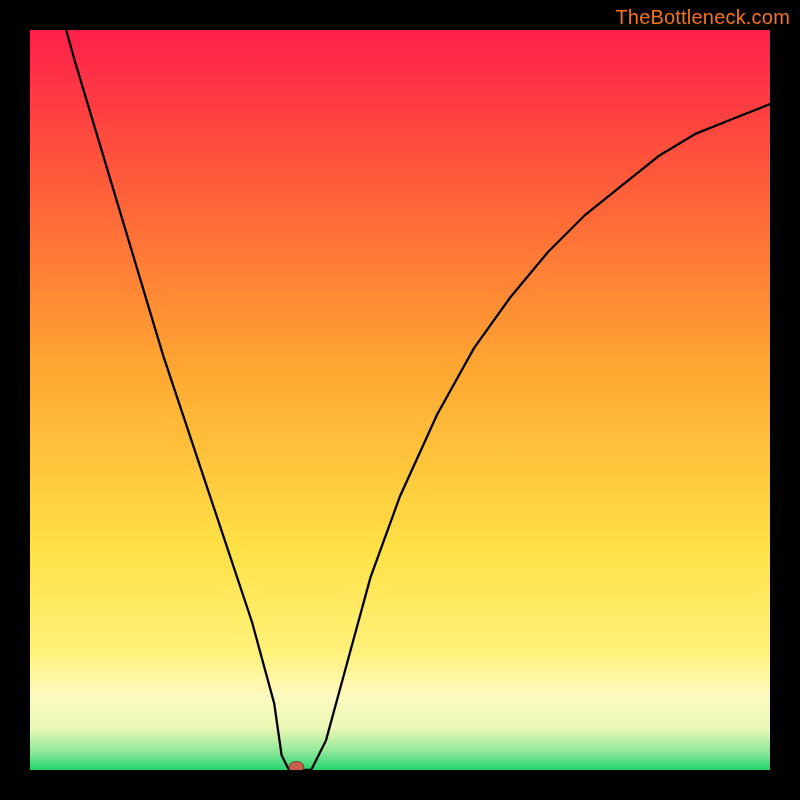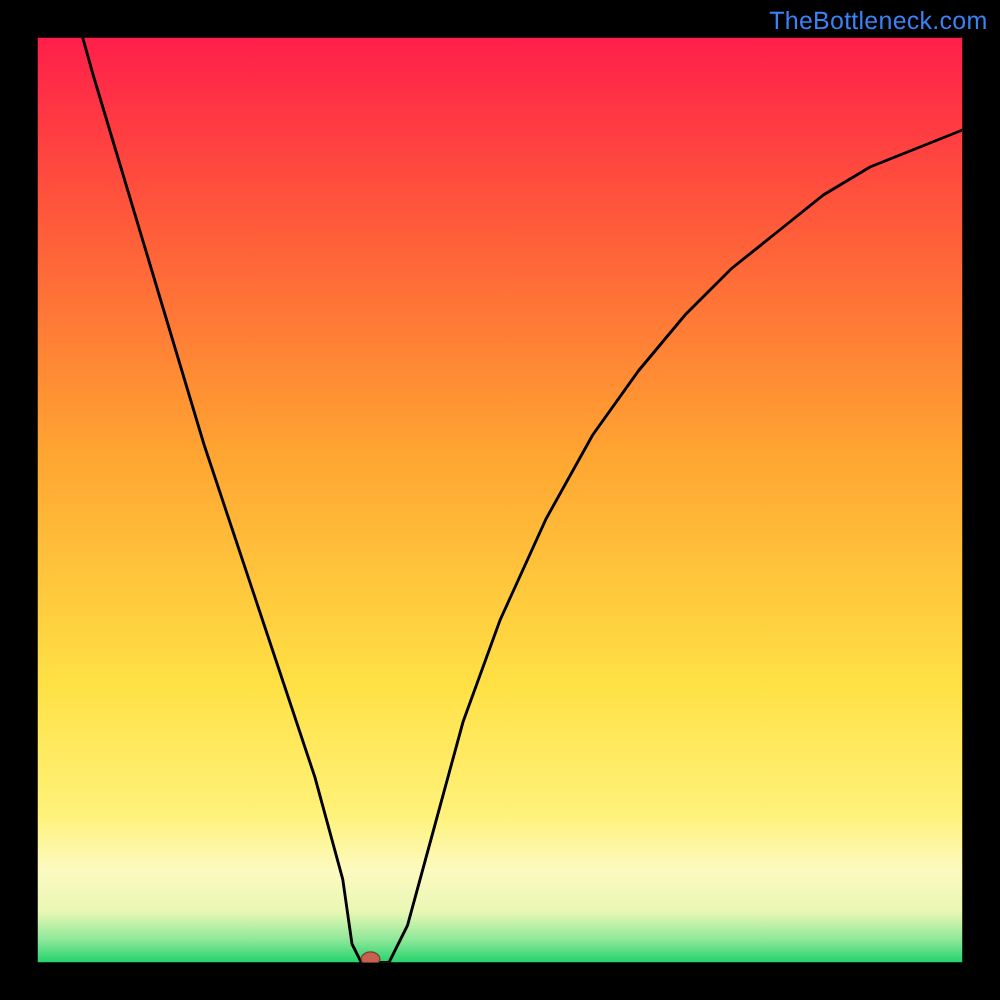--- a/index.html
+++ b/index.html
@@ -14,21 +14,21 @@
   .frame {
     position: relative;
     width: 800px;
     height: 800px;
     background: #000;
   }
   .watermark {
     position: absolute;
     top: 6px;
     right: 10px;
-    color: #3b82f6;
+    color: #f97316;
     font-size: 20px;
     font-weight: 500;
     letter-spacing: 0.2px;
     z-index: 10;
   }
   .plot-wrap {
     position: absolute;
     left: 30px;
     top: 30px;
     width: 740px;

